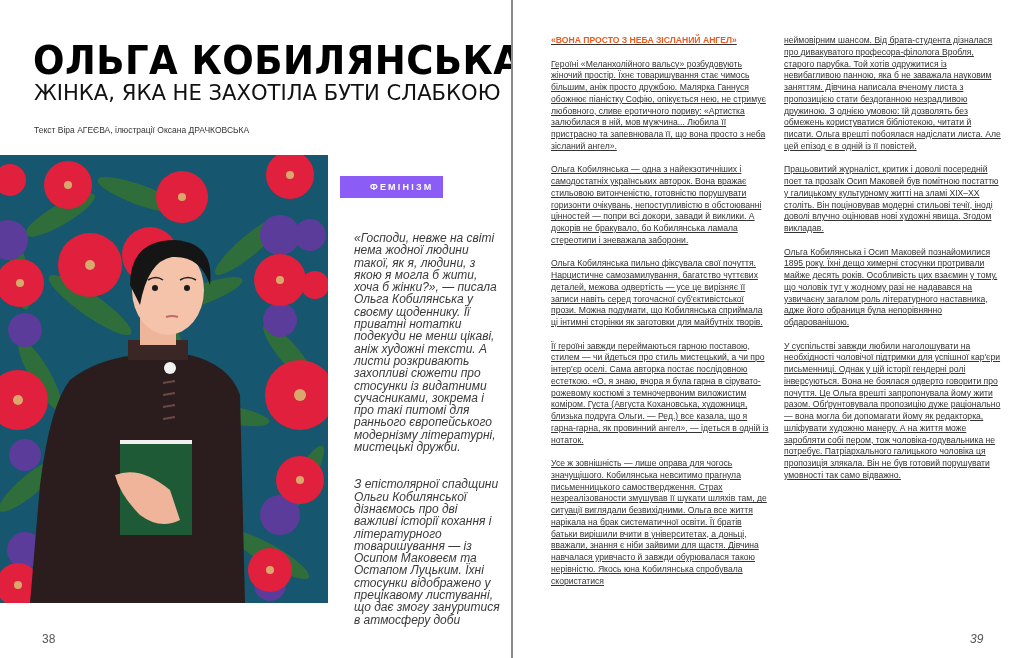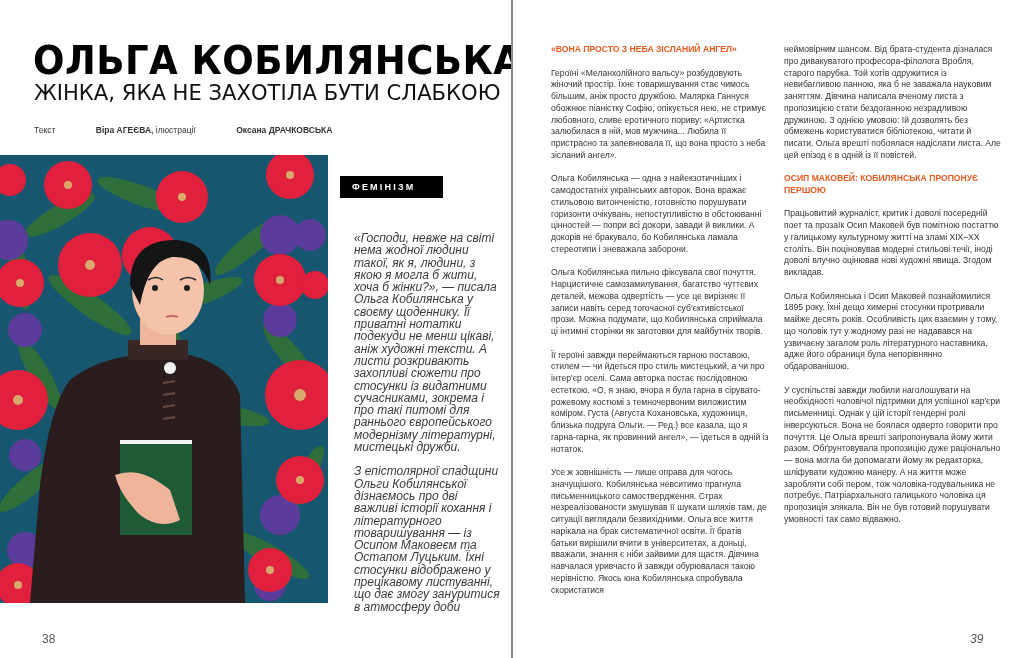--- a/index.html
+++ b/index.html
@@ -7,34 +7,34 @@
   body { font-family: "Liberation Sans", sans-serif; color: #2a2a2a; position: relative; }
 
   .spread { position: absolute; inset: 0; }
   .page-left { position: absolute; left: 0; top: 0; width: 511px; height: 658px; background: #fff; }
   .page-right { position: absolute; left: 513px; top: 0; width: 511px; height: 658px; background: #fff; }
   .spine { position: absolute; left: 511px; top: 0; width: 2px; height: 658px; background: #8a8a8a; }
 
   .title-main { position: absolute; left: 33px; top: 38px; font-family: "DejaVu Sans", sans-serif; font-weight: bold; font-size: 39px; letter-spacing: 0.5px; color: #000; white-space: nowrap; transform: scaleX(0.95); transform-origin: left; }
   .title-sub { position: absolute; left: 34px; top: 80px; font-family: "DejaVu Sans", sans-serif; font-size: 22px; font-weight: normal; color: #111; white-space: nowrap; transform: scaleX(0.96); transform-origin: left; }
   .byline { position: absolute; left: 34px; top: 125px; font-size: 8.5px; color: #333; white-space: nowrap; }
-  .byline b { font-weight: bold; margin-left: 38px; }
+  .byline b { font-weight: normal; }
 
   .illustration { position: absolute; left: 0; top: 155px; width: 328px; height: 448px; overflow: hidden; background: #16566e; }
   .illustration svg { display: block; }
 
-  .rubric { position: absolute; left: 340px; top: 176px; width: 103px; height: 22px; background: #000000; color: #fff; font-size: 9px; letter-spacing: 2.2px; padding: 6px 0 0 12px; font-weight: bold; }
+  .rubric { position: absolute; left: 340px; top: 176px; width: 103px; height: 22px; background: #8b5cf6; color: #fff; font-size: 9px; letter-spacing: 2.2px; padding: 6px 0 0 30px; font-weight: bold; }
 
   .lead { position: absolute; left: 354px; top: 232px; width: 150px; font-style: italic; font-size: 12px; line-height: 12.3px; color: #3a3a3a; }
-  .lead p + p { margin-top: 12px; }
+  .lead p + p { margin-top: 25px; }
 
   .page-num-left { position: absolute; left: 42px; top: 632px; font-size: 12px; color: #555; }
   .page-num-right { position: absolute; left: 970px; top: 632px; font-size: 12px; color: #555; font-style: italic; }
 
-  .col { position: absolute; top: 44px; width: 218px; font-size: 8.6px; line-height: 11.75px; color: #333; }
+  .col { position: absolute; top: 35px; width: 218px; font-size: 8.6px; line-height: 11.75px; color: #333; text-decoration: underline; }
   .col-1 { left: 551px; }
   .col-2 { left: 784px; }
   .col p { margin-bottom: 11.75px; }
   .col .head { color: #ee5a1d; font-weight: bold; text-transform: uppercase; font-size: 8.6px; line-height: 11.5px; margin-bottom: 12px; }
 </style>
 </head>
 <body>
 
 <div class="spread">
 
@@ -161,20 +161,19 @@
     <p class="head">«ВОНА ПРОСТО З НЕБА ЗІСЛАНИЙ АНГЕЛ»</p>
     <p>Героїні «Меланхолійного вальсу» розбудовують жіночий простір. Їхнє товаришування стає чимось більшим, аніж просто дружбою. Малярка Ганнуся обожнює піаністку Софію, опікується нею, не стримує любовного, сливе еротичного пориву: «Артистка залюбилася в ній, мов мужчина... Любила її пристрасно та запевнювала її, що вона просто з неба зісланий ангел».</p>
     <p>Ольга Кобилянська — одна з найекзотичніших і самодостатніх українських авторок. Вона вражає стильовою витонченістю, готовністю порушувати горизонти очікувань, непоступливістю в обстоюванні цінностей — попри всі докори, завади й виклики. А докорів не бракувало, бо Кобилянська ламала стереотипи і зневажала заборони.</p>
     <p>Ольга Кобилянська пильно фіксувала свої почуття. Нарцистичне самозамилування, багатство чуттєвих деталей, межова одвертість — усе це вирізняє її записи навіть серед тогочасної суб'єктивістської прози. Можна подумати, що Кобилянська сприймала ці інтимні сторінки як заготовки для майбутніх творів.</p>
     <p>Її героїні завжди переймаються гарною поставою, стилем — чи йдеться про стиль мистецький, а чи про інтер'єр оселі. Сама авторка постає послідовною естеткою. «О, я знаю, вчора я була гарна в сірувато-рожевому костюмі з темночервоним виложистим коміром. Густа (Августа Кохановська, художниця, близька подруга Ольги. — Ред.) все казала, що я гарна-гарна, як провинний ангел», — ідеться в одній із нотаток.</p>
     <p>Усе ж зовнішність — лише оправа для чогось значущішого. Кобилянська невситимо прагнула письменницького самоствердження. Страх незреалізованости змушував її шукати шляхів там, де ситуації виглядали безвихідними. Ольга все життя нарікала на брак систематичної освіти. Її братів батьки вирішили вчити в університетах, а доньці, вважали, знання є ніби зайвими для щастя. Дівчина навчалася уривчасто й завжди обурювалася такою нерівністю. Якось юна Кобилянська спробувала скористатися</p>
   </div>
 
   <div class="col col-2">
     <p>неймовірним шансом. Від брата-студента дізналася про дивакуватого професора-філолога Вробля, старого парубка. Той хотів одружитися із невибагливою панною, яка б не заважала науковим заняттям. Дівчина написала вченому листа з пропозицією стати бездоганною незрадливою дружиною. З однією умовою: їй дозволять без обмежень користуватися бібліотекою, читати й писати. Ольга врешті побоялася надіслати листа. Але цей епізод є в одній із її повістей.</p>
-    <p class="head">ОСИП МАКОВЕЙ: КОБИЛЯНСЬКА ПРОПОНУЄ ПЕРШОЮ</p>
     <p>Працьовитий журналіст, критик і доволі посередній поет та прозаїк Осип Маковей був помітною постаттю у галицькому культурному житті на зламі XIX–XX століть. Він поцінову­вав модерні стильові течії, іноді доволі влучно оцінював нові художні явища. Згодом викладав.</p>
     <p>Ольга Кобилянська і Осип Маковей познайомилися 1895 року. Їхні дещо химерні стосунки протривали майже десять років. Особливість цих взаємин у тому, що чоловік тут у жодному разі не надавався на узвичаєну загалом роль літературного наставника, адже його обраниця була непорівнянно обдарованішою.</p>
     <p>У суспільстві завжди любили наголошувати на необхідності чоловічої підтримки для успішної кар'єри письменниці. Однак у цій історії гендерні ролі інверсуються. Вона не боялася одверто говорити про почуття. Це Ольга врешті запропонувала йому жити разом. Обґрунтовувала пропозицію дуже раціонально — вона могла би допомагати йому як редакторка, шліфувати художню манеру. А на життя може заробляти собі пером, тож чоловіка-годувальника не потребує. Патріархального галицького чоловіка ця пропозиція злякала. Він не був готовий порушувати умовності так само відважно.</p>
   </div>
 
   <div class="page-num-right">39</div>
 </div>
 
 </body></html>

